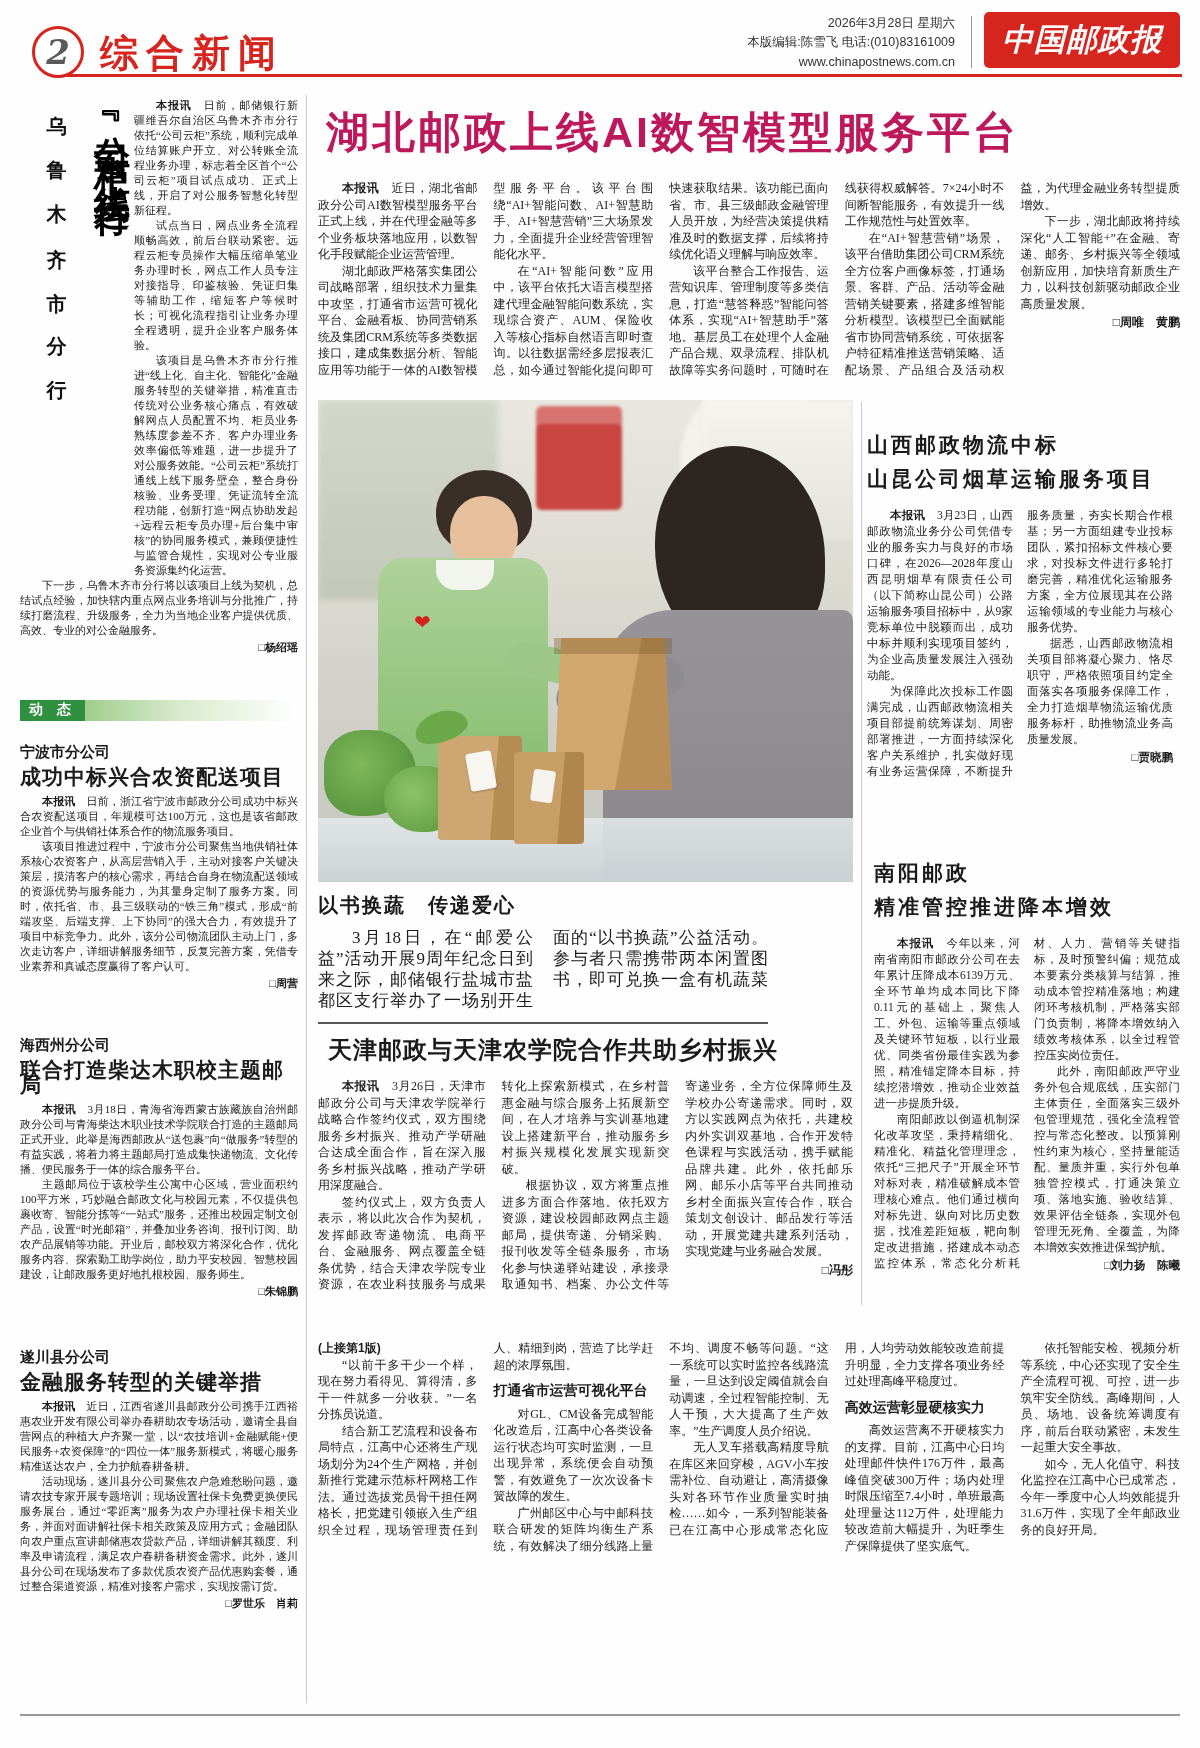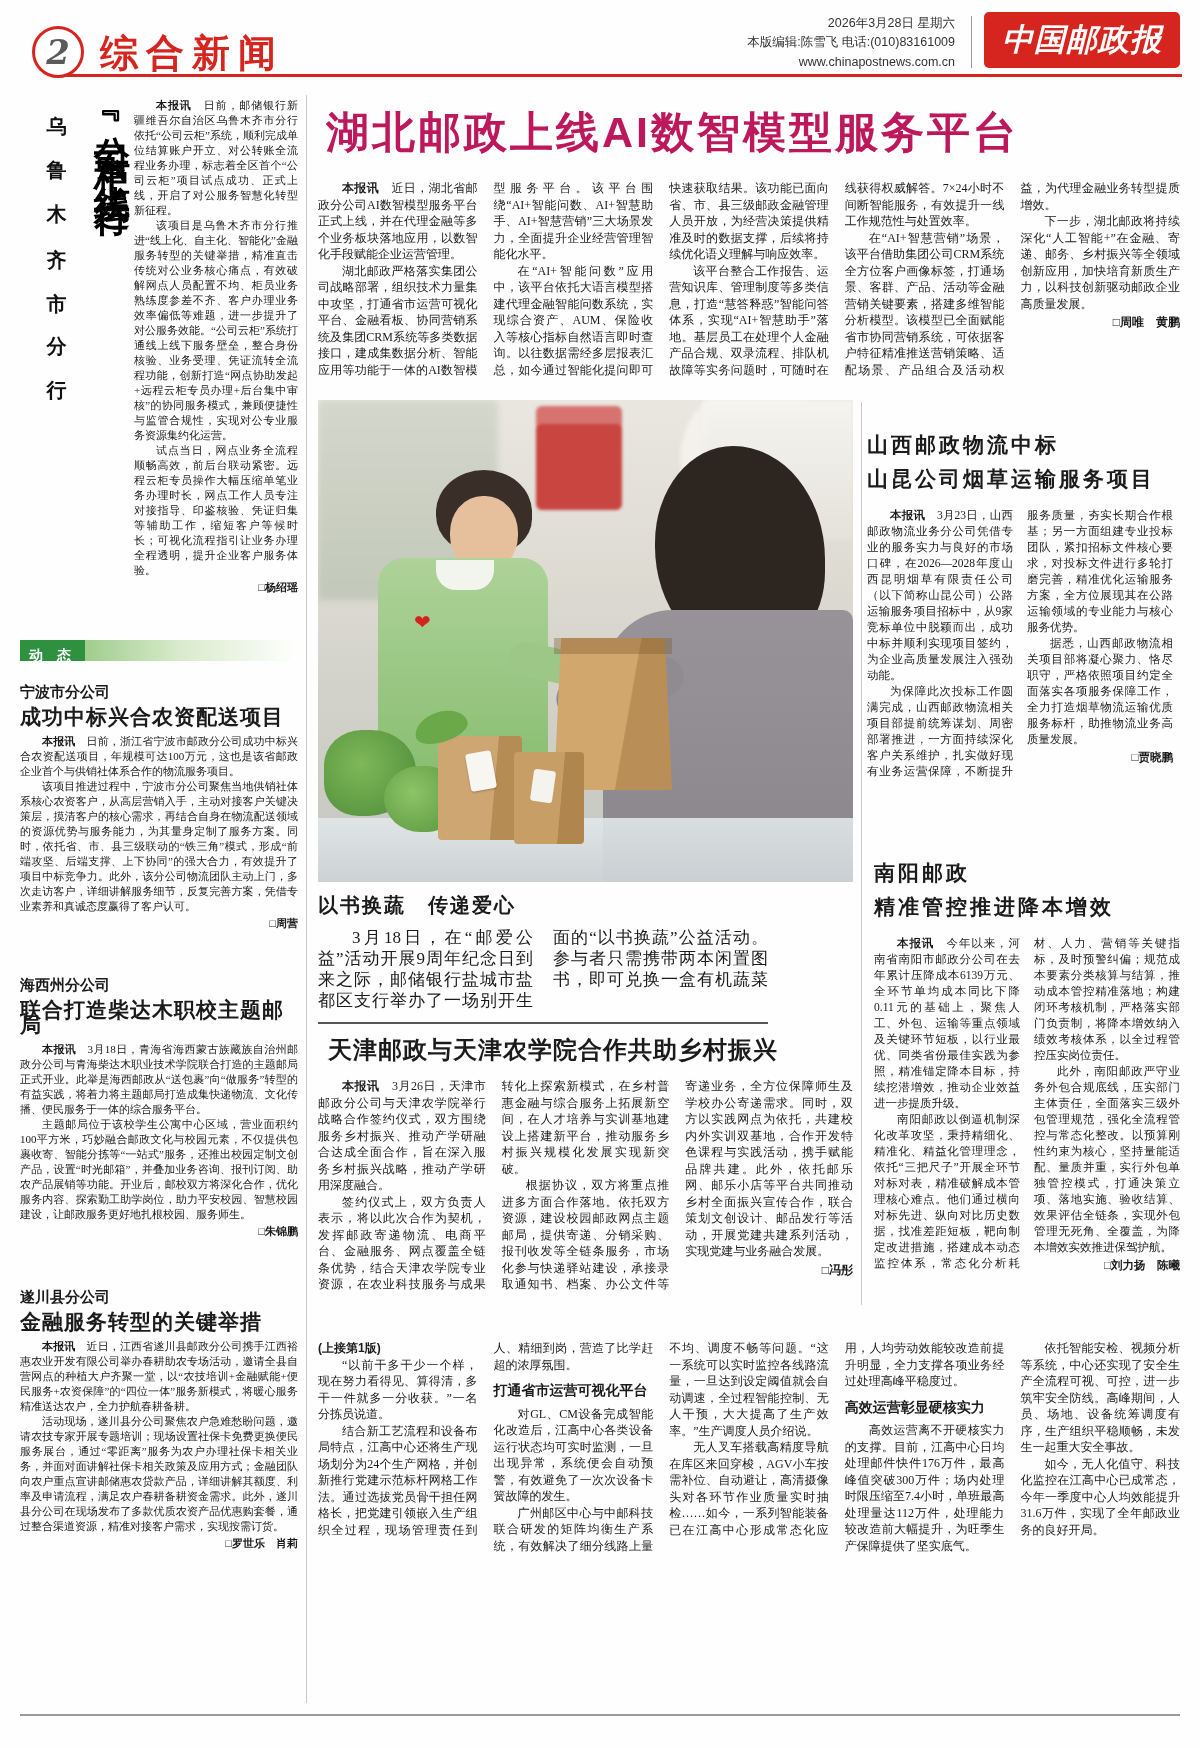--- a/index.html
+++ b/index.html
@@ -37,21 +37,21 @@
   
   .col-left { position:absolute; left:20px; top:98px; width:278px; height:1600px; overflow:hidden;
     font-size:11px; line-height:15px; }
   .vert-title-block { float:left; width:100px; height:468px; margin:2px 14px 8px 0; display:flex; }
   .vert-kicker { writing-mode:vertical-rl; font-family:"Liberation Sans", sans-serif; font-weight:bold;
     font-size:20px; letter-spacing:44px; width:44px; color:#111; }
   .vert-main { writing-mode:vertical-rl; font-family:"Liberation Sans", sans-serif; font-weight:900;
     font-size:36px; letter-spacing:8px; width:56px; color:#000; }
   .dyn-banner { margin-top:45px; height:21px; display:flex; align-items:stretch; }
   .dyn-box { background:#2f9140; color:#fff; font-family:"Liberation Sans", sans-serif; font-weight:bold;
-    font-size:14px; padding:8px 9px 0; letter-spacing:5px; }
+    font-size:14px; padding:2px 9px 0; letter-spacing:5px; }
   .dyn-grad { flex:1; background:linear-gradient(90deg,#9fcd8d 0%, #d9ebcc 45%, #ffffff 100%); }
   .sec { margin-top:25px; }
   .sec-h { margin-top:48px; }
   .sec-h2 { margin-top:52px; }
   .sec-kicker { font-family:Liberation Mono, monospace; font-weight:bold; font-size:15px; margin-bottom:8px; }
   .sec-title { font-family:"Liberation Sans", sans-serif; font-weight:900; font-size:21px; letter-spacing:1px; margin-bottom:10px; }
 
   
   .art-hubei { position:absolute; left:318px; top:100px; width:862px; }
   .hubei-title { font-family:"Liberation Sans", sans-serif; font-weight:900; font-size:43px; letter-spacing:3px; color:#be185d;
@@ -135,22 +135,23 @@
   <div class="bottom-rule"></div>
 
   <div class="col-left">
     <article>
       <div class="vert-title-block">
         <div class="vert-kicker">乌鲁木齐市分行</div>
         <div class="vert-main">『公司云柜』上线运行</div>
       </div>
       <div>
           <p class="para"><b>本报讯</b>　日前，邮储银行新疆维吾尔自治区乌鲁木齐市分行依托“公司云柜”系统，顺利完成单位结算账户开立、对公转账全流程业务办理，标志着全区首个“公司云柜”项目试点成功、正式上线，开启了对公服务智慧化转型新征程。</p>
+          <p class="para">试点当日，网点业务全流程顺畅高效，前后台联动紧密。远程云柜专员操作大幅压缩单笔业务办理时长，网点工作人员专注对接指导、印鉴核验、凭证归集等辅助工作，缩短客户等候时长；可视化流程指引让业务办理全程透明，提升企业客户服务体验。</p>
           <p class="para">该项目是乌鲁木齐市分行推进“线上化、自主化、智能化”金融服务转型的关键举措，精准直击传统对公业务核心痛点，有效破解网点人员配置不均、柜员业务熟练度参差不齐、客户办理业务效率偏低等难题，进一步提升了对公服务效能。“公司云柜”系统打通线上线下服务壁垒，整合身份核验、业务受理、凭证流转全流程功能，创新打造“网点协助发起+远程云柜专员办理+后台集中审核”的协同服务模式，兼顾便捷性与监管合规性，实现对公专业服务资源集约化运营。</p>
-          <p class="para">试点当日，网点业务全流程顺畅高效，前后台联动紧密。远程云柜专员操作大幅压缩单笔业务办理时长，网点工作人员专注对接指导、印鉴核验、凭证归集等辅助工作，缩短客户等候时长；可视化流程指引让业务办理全程透明，提升企业客户服务体验。</p>
+          <p class="para">下一步，乌鲁木齐市分行将以该项目上线为契机，总结试点经验，加快辖内重点网点业务培训与分批推广，持续打磨流程、升级服务，全力为当地企业客户提供优质、高效、专业的对公金融服务。</p>
           <p class="byline">□杨绍瑶</p>
         </div>
     </article>
 
     <div class="dyn-banner">
       <div class="dyn-box">动 态</div>
       <div class="dyn-grad"></div>
     </div>
 
     <article class="sec">
@@ -275,18 +276,18 @@
     <div class="cols-5b">
         <p class="jump-note">(上接第1版)</p>
         <p class="para">“以前干多干少一个样，现在努力看得见、算得清，多干一件就多一分收获。”一名分拣员说道。</p>
         <p class="para">结合新工艺流程和设备布局特点，江高中心还将生产现场划分为24个生产网格，并创新推行党建示范标杆网格工作法。通过选拔党员骨干担任网格长，把党建引领嵌入生产组织全过程，现场管理责任到人、精细到岗，营造了比学赶超的浓厚氛围。</p>
         <h4 class="flow-subhead">打通省市运营可视化平台</h4>
         <p class="para">对GL、CM设备完成智能化改造后，江高中心各类设备运行状态均可实时监测，一旦出现异常，系统便会自动预警，有效避免了一次次设备卡簧故障的发生。</p>
         <p class="para">广州邮区中心与中邮科技联合研发的矩阵均衡生产系统，有效解决了细分线路上量不均、调度不畅等问题。“这一系统可以实时监控各线路流量，一旦达到设定阈值就会自动调速，全过程智能控制、无人干预，大大提高了生产效率。”生产调度人员介绍说。</p>
         <p class="para">无人叉车搭载高精度导航在库区来回穿梭，AGV小车按需补位、自动避让，高清摄像头对各环节作业质量实时抽检……如今，一系列智能装备已在江高中心形成常态化应用，人均劳动效能较改造前提升明显，全力支撑各项业务经过处理高峰平稳度过。</p>
         <h4 class="flow-subhead">高效运营彰显硬核实力</h4>
         <p class="para">高效运营离不开硬核实力的支撑。目前，江高中心日均处理邮件快件176万件，最高峰值突破300万件；场内处理时限压缩至7.4小时，单班最高处理量达112万件，处理能力较改造前大幅提升，为旺季生产保障提供了坚实底气。</p>
-        <p class="para">依托智能安检、视频分析等系统，中心还实现了安全生产全流程可视、可控，进一步筑牢安全防线。高峰期间，人员、场地、设备统筹调度有序，生产组织平稳顺畅，未发生一起重大安全事故。</p>
+        <p class="para">依托智能安检、视频分析等系统，中心还实现了安全生产全流程可视、可控，进一步筑牢安全防线。高峰期间，人员、场地、设备统筹调度有序，前后台联动紧密，未发生一起重大安全事故。</p>
         <p class="para">如今，无人化值守、科技化监控在江高中心已成常态，今年一季度中心人均效能提升31.6万件，实现了全年邮政业务的良好开局。</p>
       </div>
   </section>
 
 </div>
 
 </body></html>

